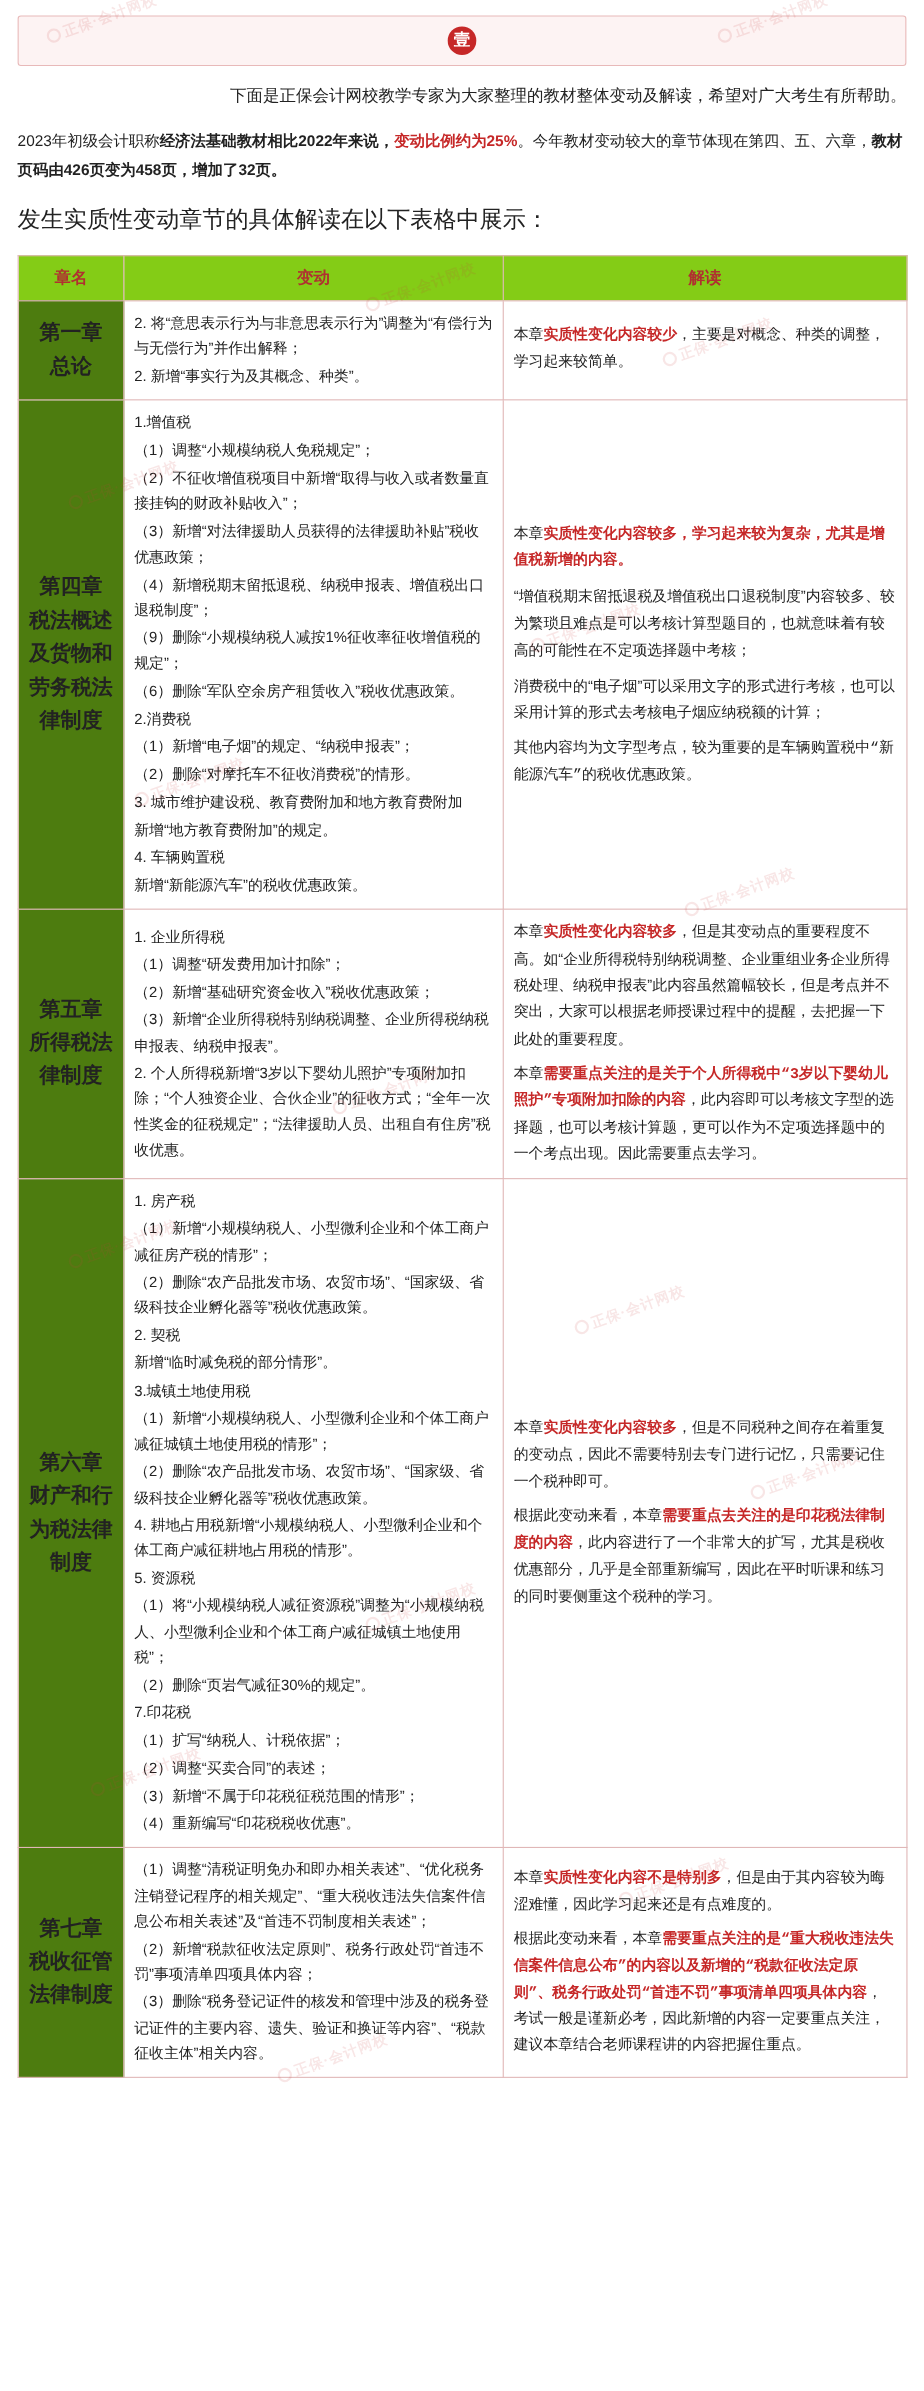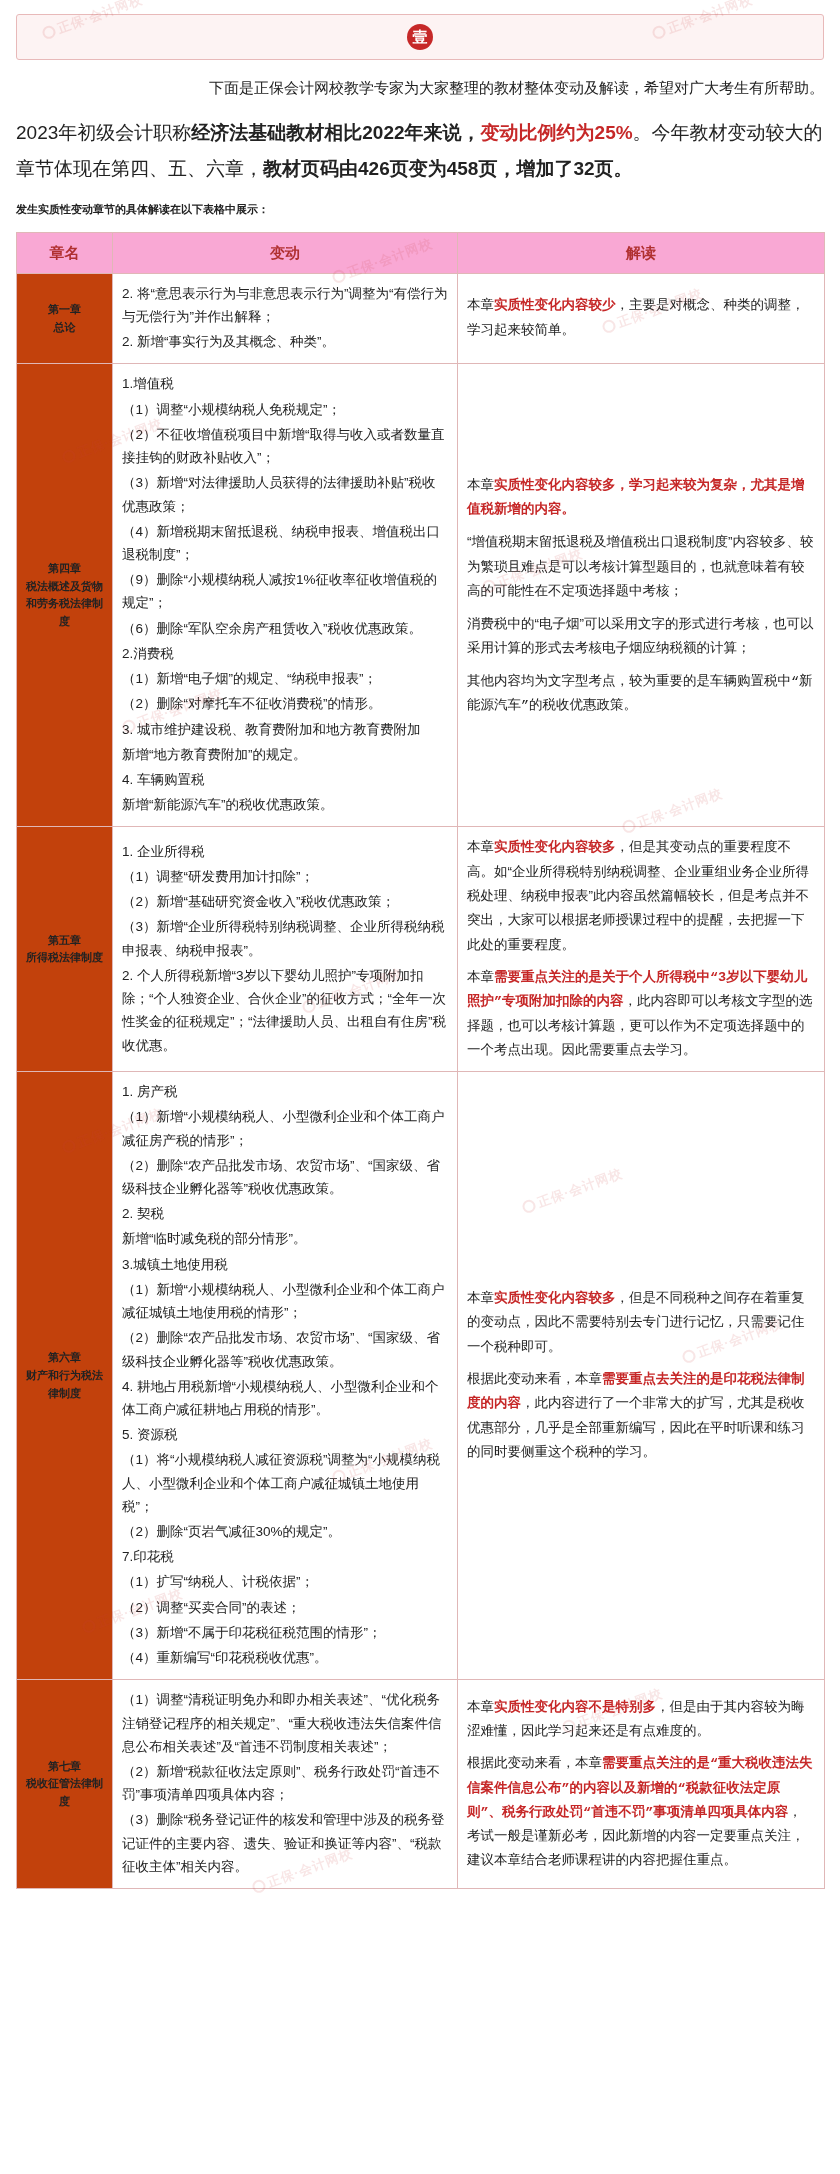--- a/index.html
+++ b/index.html
@@ -44,55 +44,55 @@
   }
   .banner-title {
     color: #c62828;
     font-weight: bold;
     font-size: 17px;
     letter-spacing: 0.5px;
   }
 
   
   .intro { margin: 0 0 12px 0; font-size: 15px; line-height: 1.9; text-align: right; }
-  .intro2 { margin: 0 0 12px 0; font-size: 19px; line-height: 1.9; }
-  .intro3 { margin: 0 0 12px 0; font-size: 11px; line-height: 1.9; font-weight: bold; }
+  .intro2 { margin: 0 0 12px 0; font-size: 14px; line-height: 1.9; }
+  .intro3 { margin: 0 0 12px 0; font-size: 21px; line-height: 1.9; }
   .b { font-weight: bold; }
   .red { color: #c62828; font-weight: bold; }
 
   
   table.changes {
     width: 100%;
     border-collapse: collapse;
     table-layout: fixed;
     font-size: 14px;
   }
   table.changes th, table.changes td {
     border: 1px solid #e0b7b7;
     vertical-align: middle;
     padding: 8px 9px;
   }
   table.changes thead th {
-    background: #f9a8d4;
+    background: #84cc16;
     color: #b03030;
     font-weight: bold;
     text-align: center;
     font-size: 15px;
     padding: 7px 4px;
   }
   col.c1 { width: 96px; }
   col.c2 { width: 345px; }
   col.c3 { width: 367px; }
 
   td.chapter {
     text-align: center;
     font-weight: bold;
-    font-size: 11px;
+    font-size: 19px;
     line-height: 1.6;
-    background: #c2410c;
+    background: #4d7c0f;
   }
   td.change, td.read {
     vertical-align: top;
     line-height: 1.72;
     font-size: 13.5px;
   }
   td.read { line-height: 1.8; }
   .p { margin: 0 0 2px 0; }
   .read .p { margin-bottom: 9px; }
   .read .p:last-child { margin-bottom: 0; font-family: Liberation Mono, monospace; }

